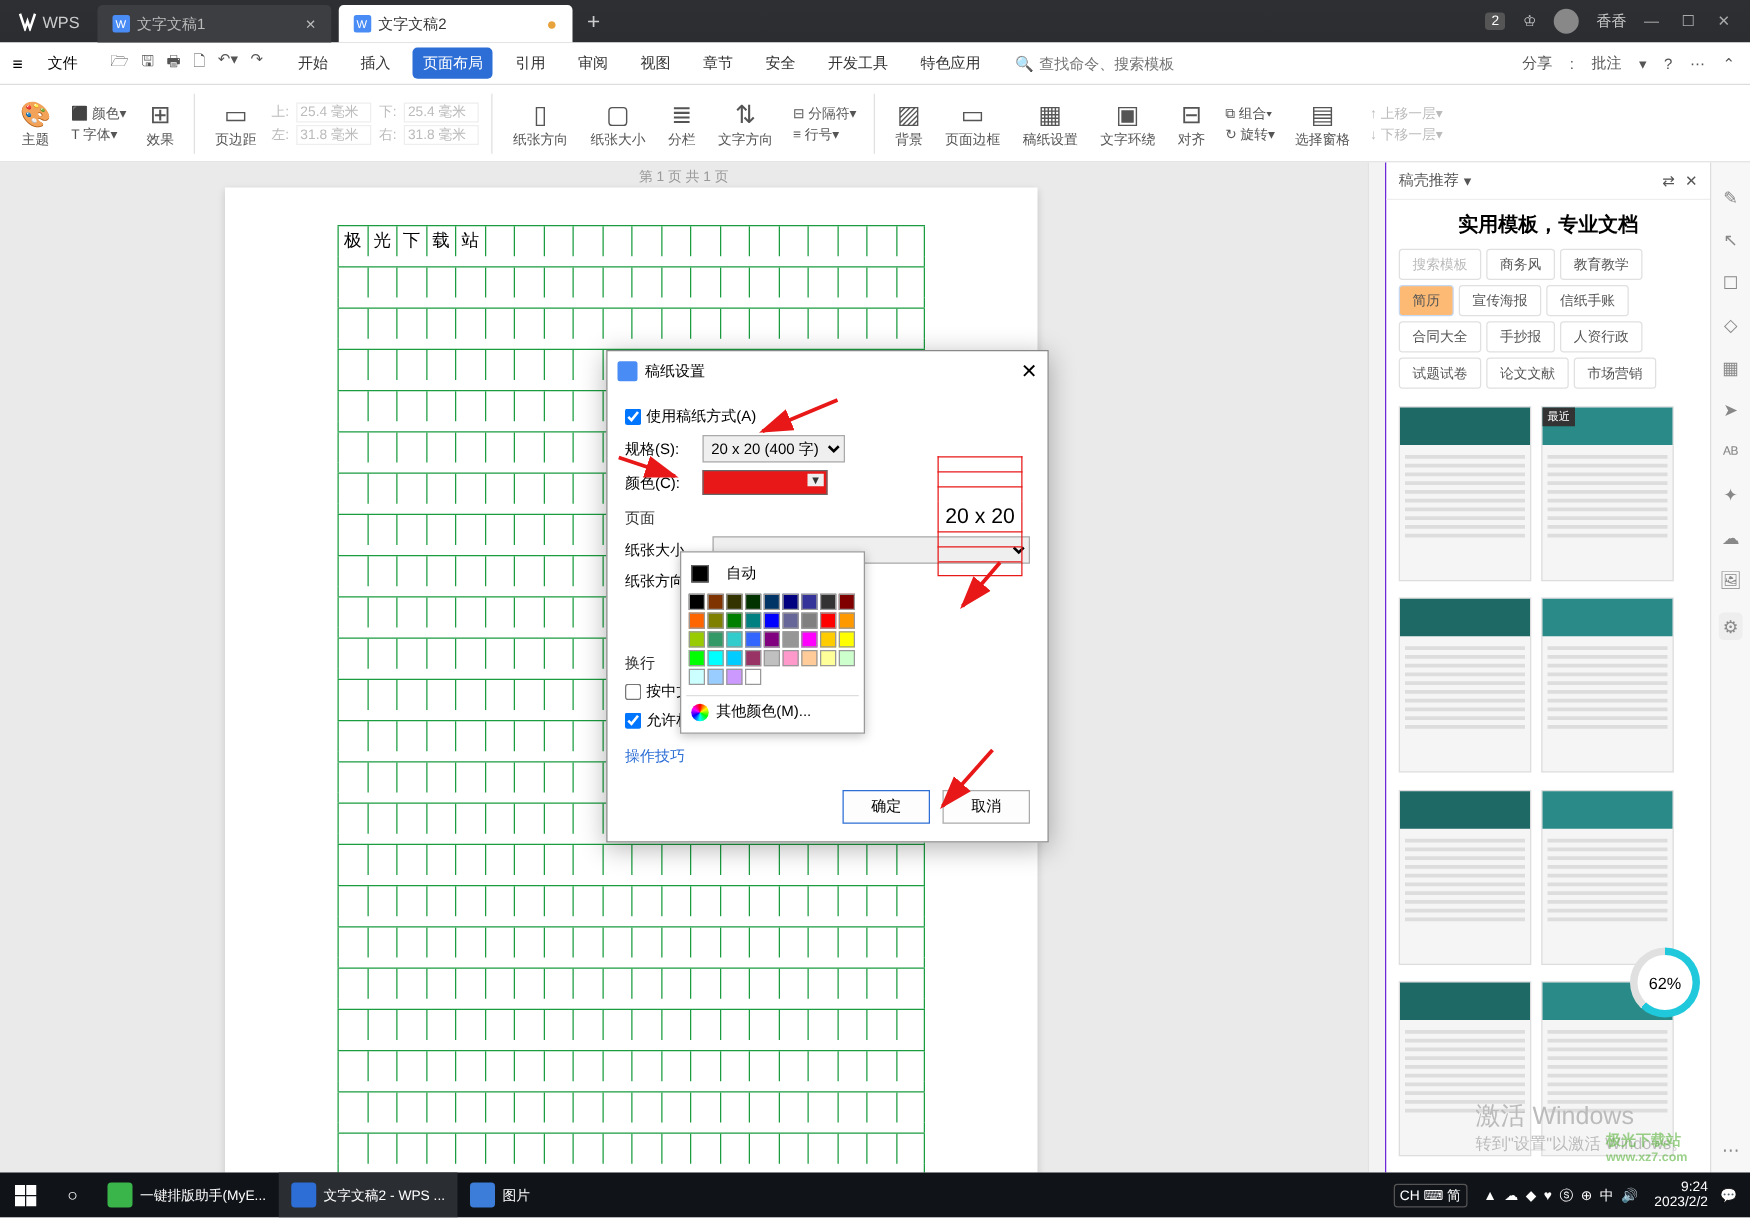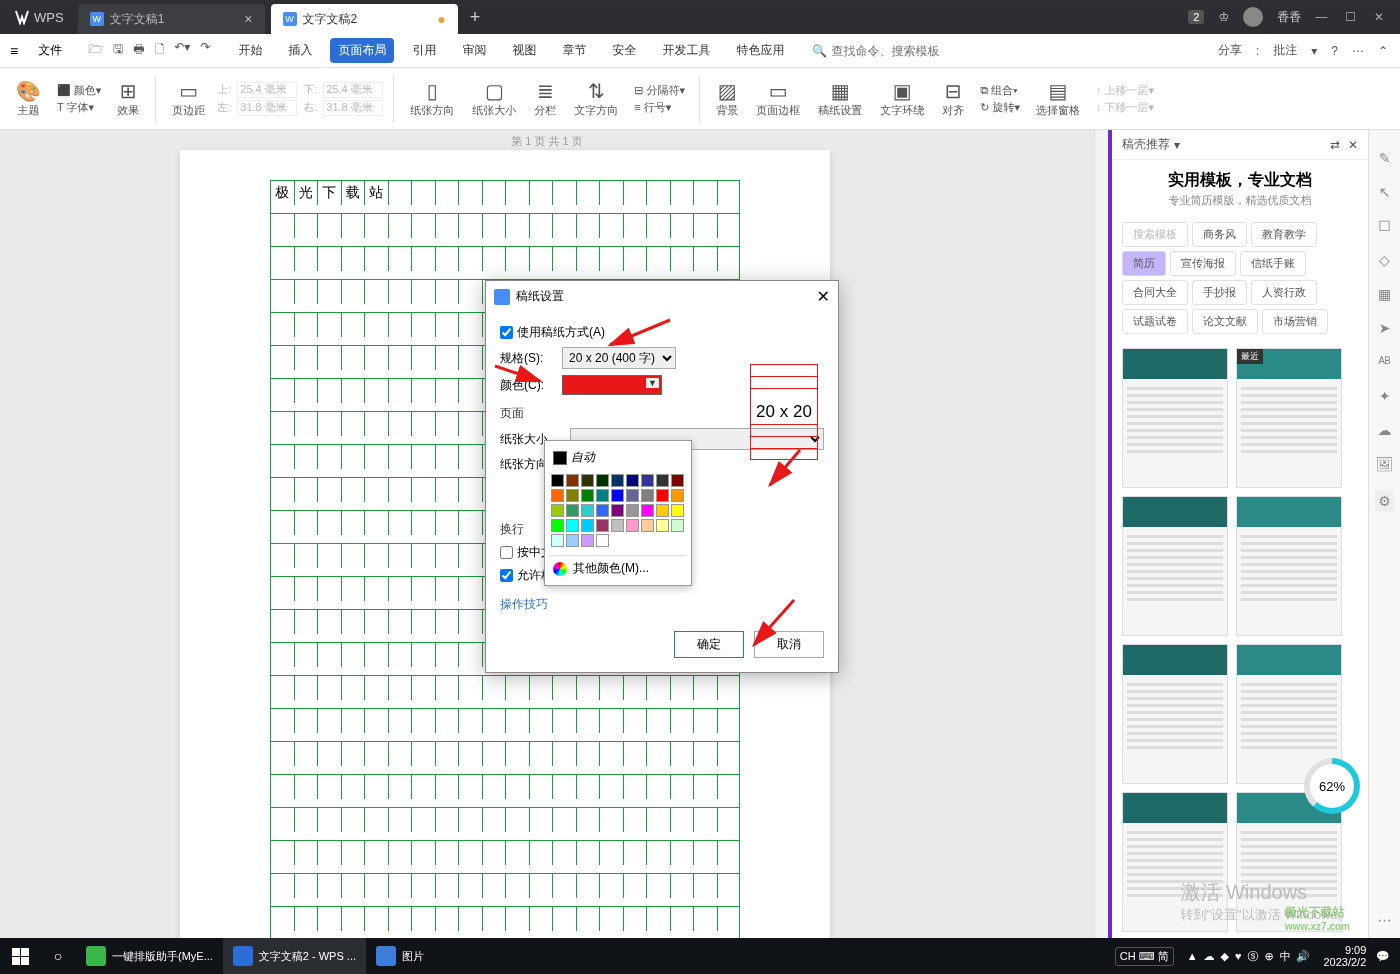--- a/index.html
+++ b/index.html
@@ -47,27 +47,27 @@
 .page-info { position:absolute; top: 0; left:50%; transform:translateX(-50%); font-size:11px; color:#999; padding:4px;}
 .page { position:absolute; top: 20px; left: 180px; width: 650px; height: 900px; background:#fff; box-shadow: 0 2px 6px rgba(0,0,0,0.15);}
 .grid-paper { position:absolute; top: 30px; left: 90px; right: 90px;}
 .grid-row { display:flex; border-top: 1.5px solid #1a9c3f;}
 .grid-row:last-child { border-bottom: 1.5px solid #1a9c3f;}
 .grid-cell { width: 24px; height: 24px; border-left:1px solid #1a9c3f; display:flex; align-items:center; justify-content:center; font-size: 14px;}
 .grid-cell:last-child { border-right:1px solid #1a9c3f;}
 .grid-spacer { height: 8px; border-left:1.5px solid #1a9c3f; border-right:1.5px solid #1a9c3f;}
 
 
-.rightpanel { width: 260px; background:#fff; border-left:4px solid #6d28d9; display:flex; flex-direction:column;}
+.rightpanel { width: 260px; background:#fff; border-left:1px solid #6d28d9; display:flex; flex-direction:column;}
 .rp-header { padding: 6px 10px; border-bottom:1px solid #eee; display:flex; align-items:center; font-size:12px; color:#555;}
 .rp-title { font-size: 16px; font-weight:bold; text-align:center; padding: 10px 0 2px;}
 .rp-subtitle { font-size: 11px; text-align:center; color:#888; padding-bottom: 8px;}
 .rp-cats { display:flex; flex-wrap:wrap; gap:4px; padding: 6px 10px;}
 .rp-cat { padding: 4px 10px; border:1px solid #e0e0e0; border-radius:3px; font-size:11px; color:#555; cursor:pointer;}
-.rp-cat.sel { background:#c4b5fd; border-color:#c5d8f0;}
+.rp-cat.sel { background:#fdba74; border-color:#c5d8f0;}
 .rp-templates { flex:1; overflow:auto; display:flex; flex-wrap:wrap; gap:8px; padding: 8px 10px;}
 .rp-tpl { width: 106px; height: 140px; background:#f5f5f5; border:1px solid #ddd; position:relative;}
 .rp-tpl .hdr { height: 30px; background:#1e6866;}
 .rp-tpl.alt .hdr { background:#2a8a87;}
 .rp-tpl .body { padding: 4px;}
 .rp-tpl .line { height: 3px; background:#ddd; margin: 4px 0;}
 .rp-badge { position:absolute; top:0; left:0; background:#333; color:#fff; font-size:9px; padding:1px 4px;}
 
 
 .sidetool { width: 32px; background:#f7f7f7; border-left:1px solid #ddd; display:flex; flex-direction:column; align-items:center; padding-top: 20px; gap:18px; color:#888;}
@@ -91,21 +91,21 @@
 .section-label { font-size:12px; color:#333; margin: 10px 0 4px;}
 .orientation { display:flex; gap: 10px; margin-top:6px;}
 .orient-box { width:40px; height:32px; border:1px solid #aaa; display:flex; align-items:center; justify-content:center; font-size:16px; font-family: serif;}
 .dlg-link { color:#2c6ed5; cursor:pointer; margin-top: 12px; font-size:12px;}
 .dlg-buttons { display:flex; justify-content:flex-end; gap: 10px; margin-top: 18px;}
 .dlg-buttons button { padding: 4px 22px; border:1px solid #aaa; background:#fdfdfd; cursor:pointer; font-size:12px;}
 .dlg-buttons button.primary { border:1.5px solid #2c6ed5;}
 
 
 .color-dropdown { position:absolute; top: 128px; left: 58px; width: 148px; background:#fff; border:1px solid #999; box-shadow: 0 2px 8px rgba(0,0,0,0.25); z-index:101; padding: 4px;}
-.cd-auto { display:flex; align-items:center; gap:4px; padding: 4px; cursor:pointer;font-style:italic;}
+.cd-auto { display:flex; align-items:center; gap:14px; padding: 4px; cursor:pointer;}
 .cd-auto .sw { width:14px; height:14px; background:#000; border:1px solid #666;}
 .cd-grid { display:flex; flex-wrap:wrap; gap:2px; padding: 4px 2px;}
 .cd-sw { width: 13px; height: 13px; cursor:pointer;}
 .cd-more { display:flex; align-items:center; gap:6px; padding:4px; border-top: 1px solid #ddd; margin-top: 4px; cursor:pointer;}
 .cd-more .ico { width:14px; height:14px; border-radius:50%; background: conic-gradient(red,yellow,lime,cyan,blue,magenta,red);}
 
 
 .arrow { position:absolute; pointer-events:none; z-index: 200;}
 
 
@@ -828,21 +828,20 @@
 
   <div style="width:14px; background:#f3f3f3; border-left:1px solid #ddd"></div>
   <div class="rightpanel">
     <div class="rp-header">
         <span>稿壳推荐</span>
         <span style="margin-left:4px">▾</span>
       <span style="margin-left:auto">⇄</span>
       <span style="margin-left:8px">✕</span>
     </div>
     <div class="rp-title">实用模板，专业文档</div>
-    <div class="rp-subtitle">专业简历模版，精选优质文档</div>
     <div class="rp-cats">
       <div class="rp-cat" style="color:#bbb">搜索模板</div>
       <div class="rp-cat">商务风</div>
       <div class="rp-cat">教育教学</div>
       <div class="rp-cat sel">简历</div>
       <div class="rp-cat">宣传海报</div>
       <div class="rp-cat">信纸手账</div>
       <div class="rp-cat">合同大全</div>
       <div class="rp-cat">手抄报</div>
       <div class="rp-cat">人资行政</div>
@@ -1159,18 +1158,18 @@
       <span>文字文稿2 - WPS ...</span>
     </div>
   <div class="tb-item">
       <span class="ico" style="background:#3b7dd8"></span>
       <span>图片</span>
     </div>
   <div class="tb-tray">
     <span style="border:1px solid #555;padding:1px 4px;border-radius:3px">CH ⌨ 简</span>
     <span id="tray-icons"><span style="margin:0 3px">▲</span><span style="margin:0 3px">☁</span><span style="margin:0 3px">◆</span><span style="margin:0 3px">♥</span><span style="margin:0 3px">ⓢ</span><span style="margin:0 3px">⊕</span><span style="margin:0 3px">中</span><span style="margin:0 3px">🔊</span></span>
     <div class="tb-clock">
-      <span>9:09</span>
+      <span>9:24</span>
       <span>2023/2/2</span>
     </div>
     <span>💬</span>
   </div>
 </div>
 
 </body></html>

